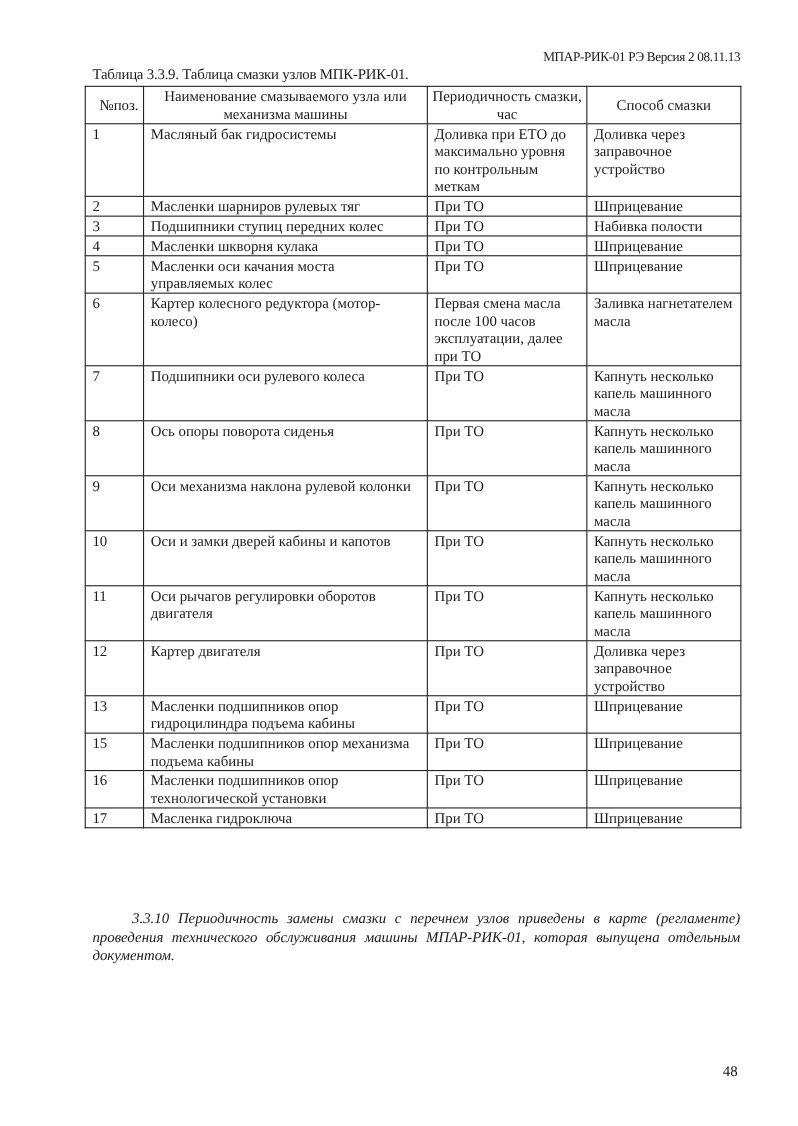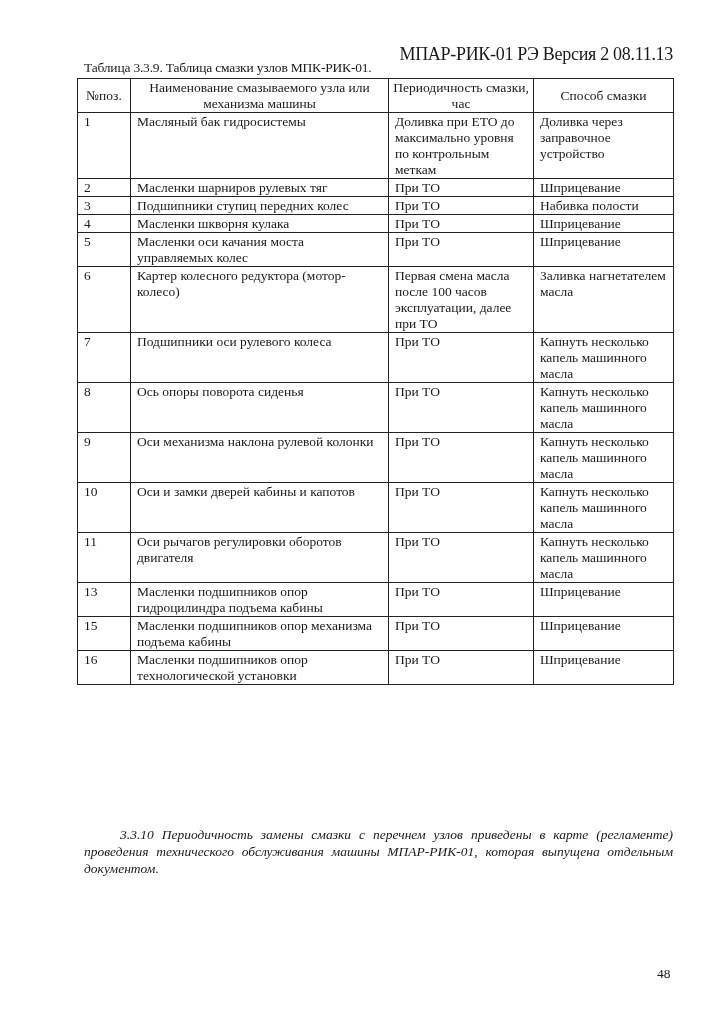--- a/index.html
+++ b/index.html
@@ -1,24 +1,24 @@
 <!DOCTYPE html>
 <html><head>
 <meta charset="utf-8">
 <style>
   html, body { margin: 0; padding: 0; background: #ffffff; }
   body { width: 725px; height: 1024px; position: relative; overflow: hidden;
          font-family: "Liberation Serif", "DejaVu Serif", serif; color: #1a1a1a; }
-  .header-ref { position: absolute; top: 44px; right: 52px; font-size: 18px; letter-spacing: -0.3px; }
+  .header-ref { position: absolute; top: 44px; right: 52px; font-size: 12px; letter-spacing: -0.3px; }
   .caption { position: absolute; top: 60px; left: 84px; font-size: 13.5px; letter-spacing: -0.2px; }
   table.lub { position: absolute; top: 78px; left: 77px; border-collapse: collapse;
               font-size: 13.5px; line-height: 16px; table-layout: fixed; width: 596px; }
   table.lub td, table.lub th { border: 1px solid #222; vertical-align: top; padding: 1px 5px 0 6px; font-weight: normal; }
   table.lub th { vertical-align: middle; text-align: center; padding: 0 4px; line-height: 16px; }
-  table.lub th.c1 { text-align: center; padding-left: 4px; }
+  table.lub th.c1 { text-align: right; padding-left: 4px; }
   col.c1 { width: 53px; } col.c2 { width: 258px; } col.c3 { width: 145px; } col.c4 { width: 140px; }
   tr.hdr th { height: 33px; }
   .para { position: absolute; top: 826px; left: 84px; width: 589px; font-size: 13.5px; line-height: 17px; text-align: justify; font-style: italic; }
   .para .indent { display: inline-block; width: 36px; }
   .page-num { position: absolute; top: 966px; left: 657px; font-size: 13.5px; }
 </style>
 </head>
 <body>
 
 <div class="header-ref">МПАР-РИК-01 РЭ Версия 2 08.11.13</div>
@@ -100,35 +100,47 @@
         <td>При ТО</td>
         <td>Капнуть несколько капель машинного масла</td>
       </tr>
       <tr>
         <td>11</td>
         <td>Оси рычагов регулировки оборотов двигателя</td>
         <td>При ТО</td>
         <td>Капнуть несколько капель машинного масла</td>
       </tr>
       <tr>
+        <td>12</td>
+        <td>Картер двигателя</td>
+        <td>При ТО</td>
+        <td>Доливка через заправочное устройство</td>
+      </tr>
+      <tr>
         <td>13</td>
         <td>Масленки подшипников опор гидроцилиндра подъема кабины</td>
         <td>При ТО</td>
         <td>Шприцевание</td>
       </tr>
       <tr>
         <td>15</td>
         <td>Масленки подшипников опор механизма подъема кабины</td>
         <td>При ТО</td>
         <td>Шприцевание</td>
       </tr>
       <tr>
         <td>16</td>
         <td>Масленки подшипников опор технологической установки</td>
         <td>При ТО</td>
         <td>Шприцевание</td>
       </tr>
+      <tr>
+        <td>17</td>
+        <td>Масленка гидроключа</td>
+        <td>При ТО</td>
+        <td>Шприцевание</td>
+      </tr>
     </tbody>
 </table>
 
 <div class="para"><span class="indent"></span><span>3.3.10 Периодичность замены смазки с перечнем узлов приведены в карте (регламенте) проведения технического обслуживания машины МПАР-РИК-01, которая выпущена отдельным документом.</span></div>
 
 <div class="page-num">48</div>
 
 </body></html>

